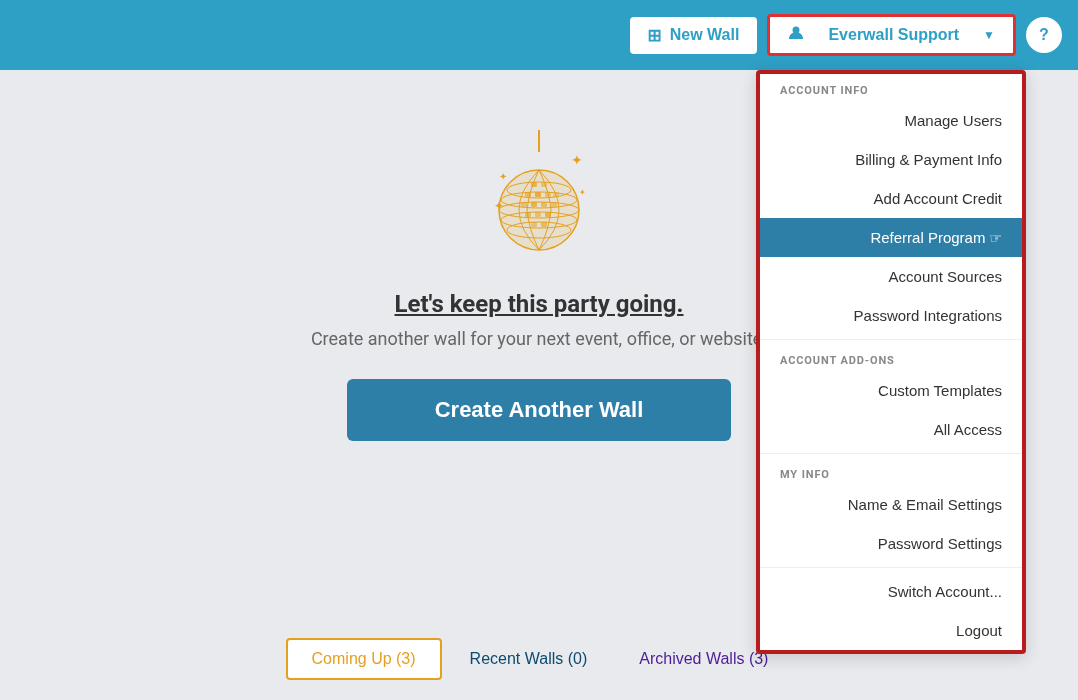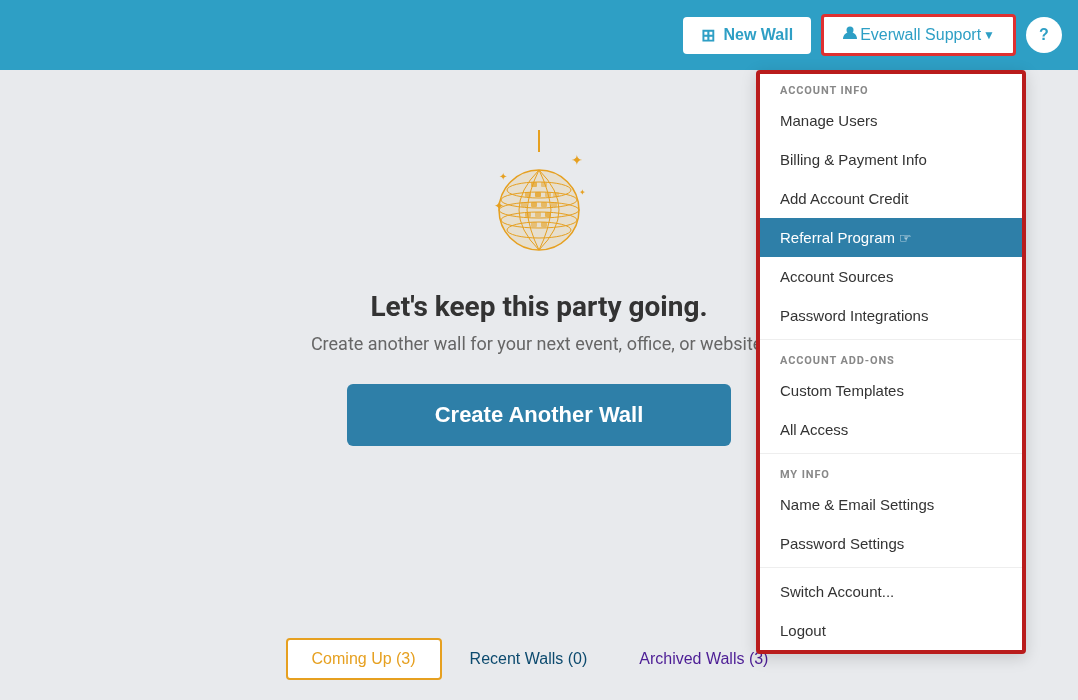--- a/index.html
+++ b/index.html
@@ -37,25 +37,25 @@
       gap: 8px;
     }
 
     .account-btn {
       background: white;
       border: 3px solid #e03030;
       border-radius: 4px;
       padding: 8px 18px;
       font-size: 16px;
       color: #2e9fc5;
-      font-weight: 400;
-      cursor: pointer;
-      display: flex;
-      align-items: center;
-      gap: 2px;
+      font-weight: 700;
+      cursor: pointer;
+      display: flex;
+      align-items: center;
+      gap: 24px;
     }
 
     .help-btn {
       background: white;
       border: none;
       border-radius: 50%;
       width: 36px;
       height: 36px;
       font-size: 16px;
       color: #2e9fc5;
@@ -85,25 +85,26 @@
       align-items: center;
       margin-bottom: 20px;
     }
 
     .disco-ball-svg {
       width: 120px;
       height: 140px;
     }
 
     .party-heading {
-      font-size: 28px;
+      font-size: 24px;
       font-weight: 700;
       color: #333;
       margin-bottom: 10px;
       text-align: center;
+      text-decoration: underline;
     }
 
     .party-subtext {
       font-size: 18px;
       color: #666;
       text-align: center;
       margin-bottom: 30px;
     }
 
     .create-wall-btn {
@@ -175,21 +176,21 @@
       padding: 10px 20px 4px 20px;
       text-transform: uppercase;
     }
 
     .dropdown-item {
       display: block;
       width: 100%;
       padding: 11px 20px;
       font-size: 15px;
       color: #333;
-      text-align: left;
+      text-align: right;
       background: transparent;
       border: none;
       cursor: pointer;
       text-decoration: none;
     }
 
     .dropdown-item.active {
       background: #2e7fa8;
       color: white;
     }

